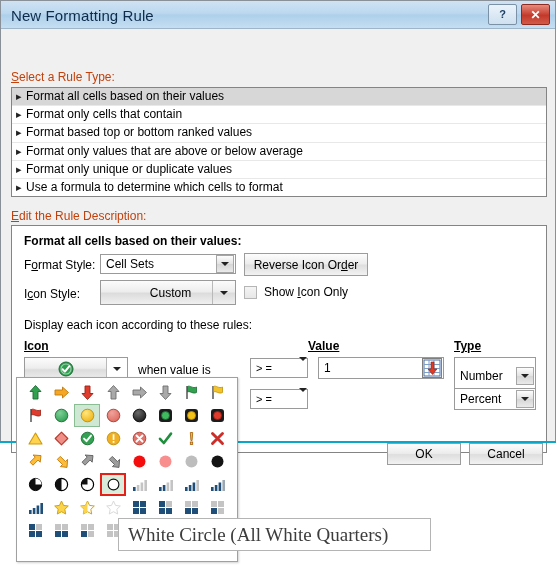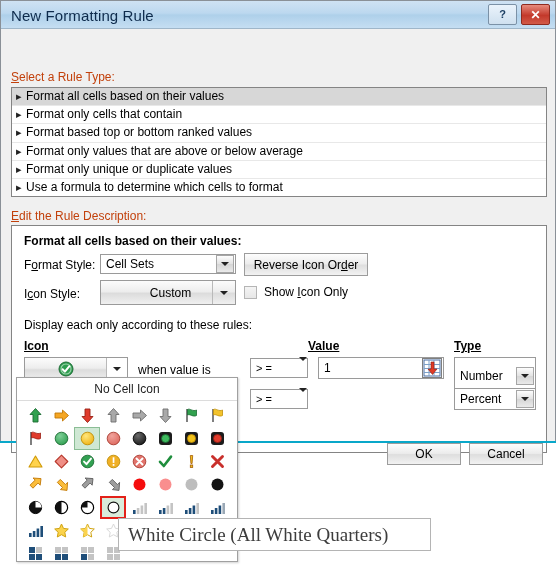--- a/index.html
+++ b/index.html
@@ -224,21 +224,21 @@
         <span class="arrowbtn" style="background:transparent;border:none;border-left:1px solid #b9b9b9;height:23px;width:22px;">
             <span class="caret"></span>
           </span>
       </div>
 
       <div class="checkbox" style="left:232px;top:60px;"></div>
       <div class="lbl" style="left:252px;top:59px;">
         Show <span class="u">I</span>con Only
       </div>
 
-      <div class="lbl" style="left:12px;top:92px;">Display each only according to these rules:</div>
+      <div class="lbl" style="left:12px;top:92px;">Display each icon according to these rules:</div>
 
       <div class="col-head" style="left:12px;top:113px;">Ico<span style="text-decoration:underline;">n</span></div>
       <div class="col-head" style="left:296px;top:113px;">Value</div>
       <div class="col-head" style="left:442px;top:113px;">Type</div>
 
       <div class="iconcombo" style="left:12px;top:131px;">
         <span class="face">
           <svg width="16" height="16" viewBox="0 0 16 16">
             <circle cx="8" cy="8" r="7" fill="#2e9e4f" stroke="#1d6b35" stroke-width="1"></circle>
             <circle cx="8" cy="8" r="5" fill="none" stroke="#ffffff" stroke-width="1.1" opacity=".55"></circle>
@@ -316,21 +316,20 @@
       <span>OK</span>
     </div>
     <div class="btn" style="left:468px;top:414px;width:74px;height:22px;">
       <span>Cancel</span>
     </div>
   </div>
 </div>
 <div class="cyanline"></div>
 
 <div class="flyout">
-  <div class="nocell">No Cell Icon</div>
   <div class="grid">
 
     <div class="cell">
         <svg width="17" height="17" viewBox="0 0 17 17">
           <path d="M8.5 1.5 L14 7.5 L11 7.5 L11 15 L6 15 L6 7.5 L3 7.5 Z" fill="#31a14f" stroke="#1b6b32" stroke-width=".9" stroke-linejoin="round"></path>
         </svg>
       </div>
     <div class="cell">
         <svg width="17" height="17" viewBox="0 0 17 17">
           <path d="M15.5 8.5 L9.5 14 L9.5 11 L2 11 L2 6 L9.5 6 L9.5 3 Z" fill="#f5a623" stroke="#c27807" stroke-width=".9" stroke-linejoin="round"></path>

